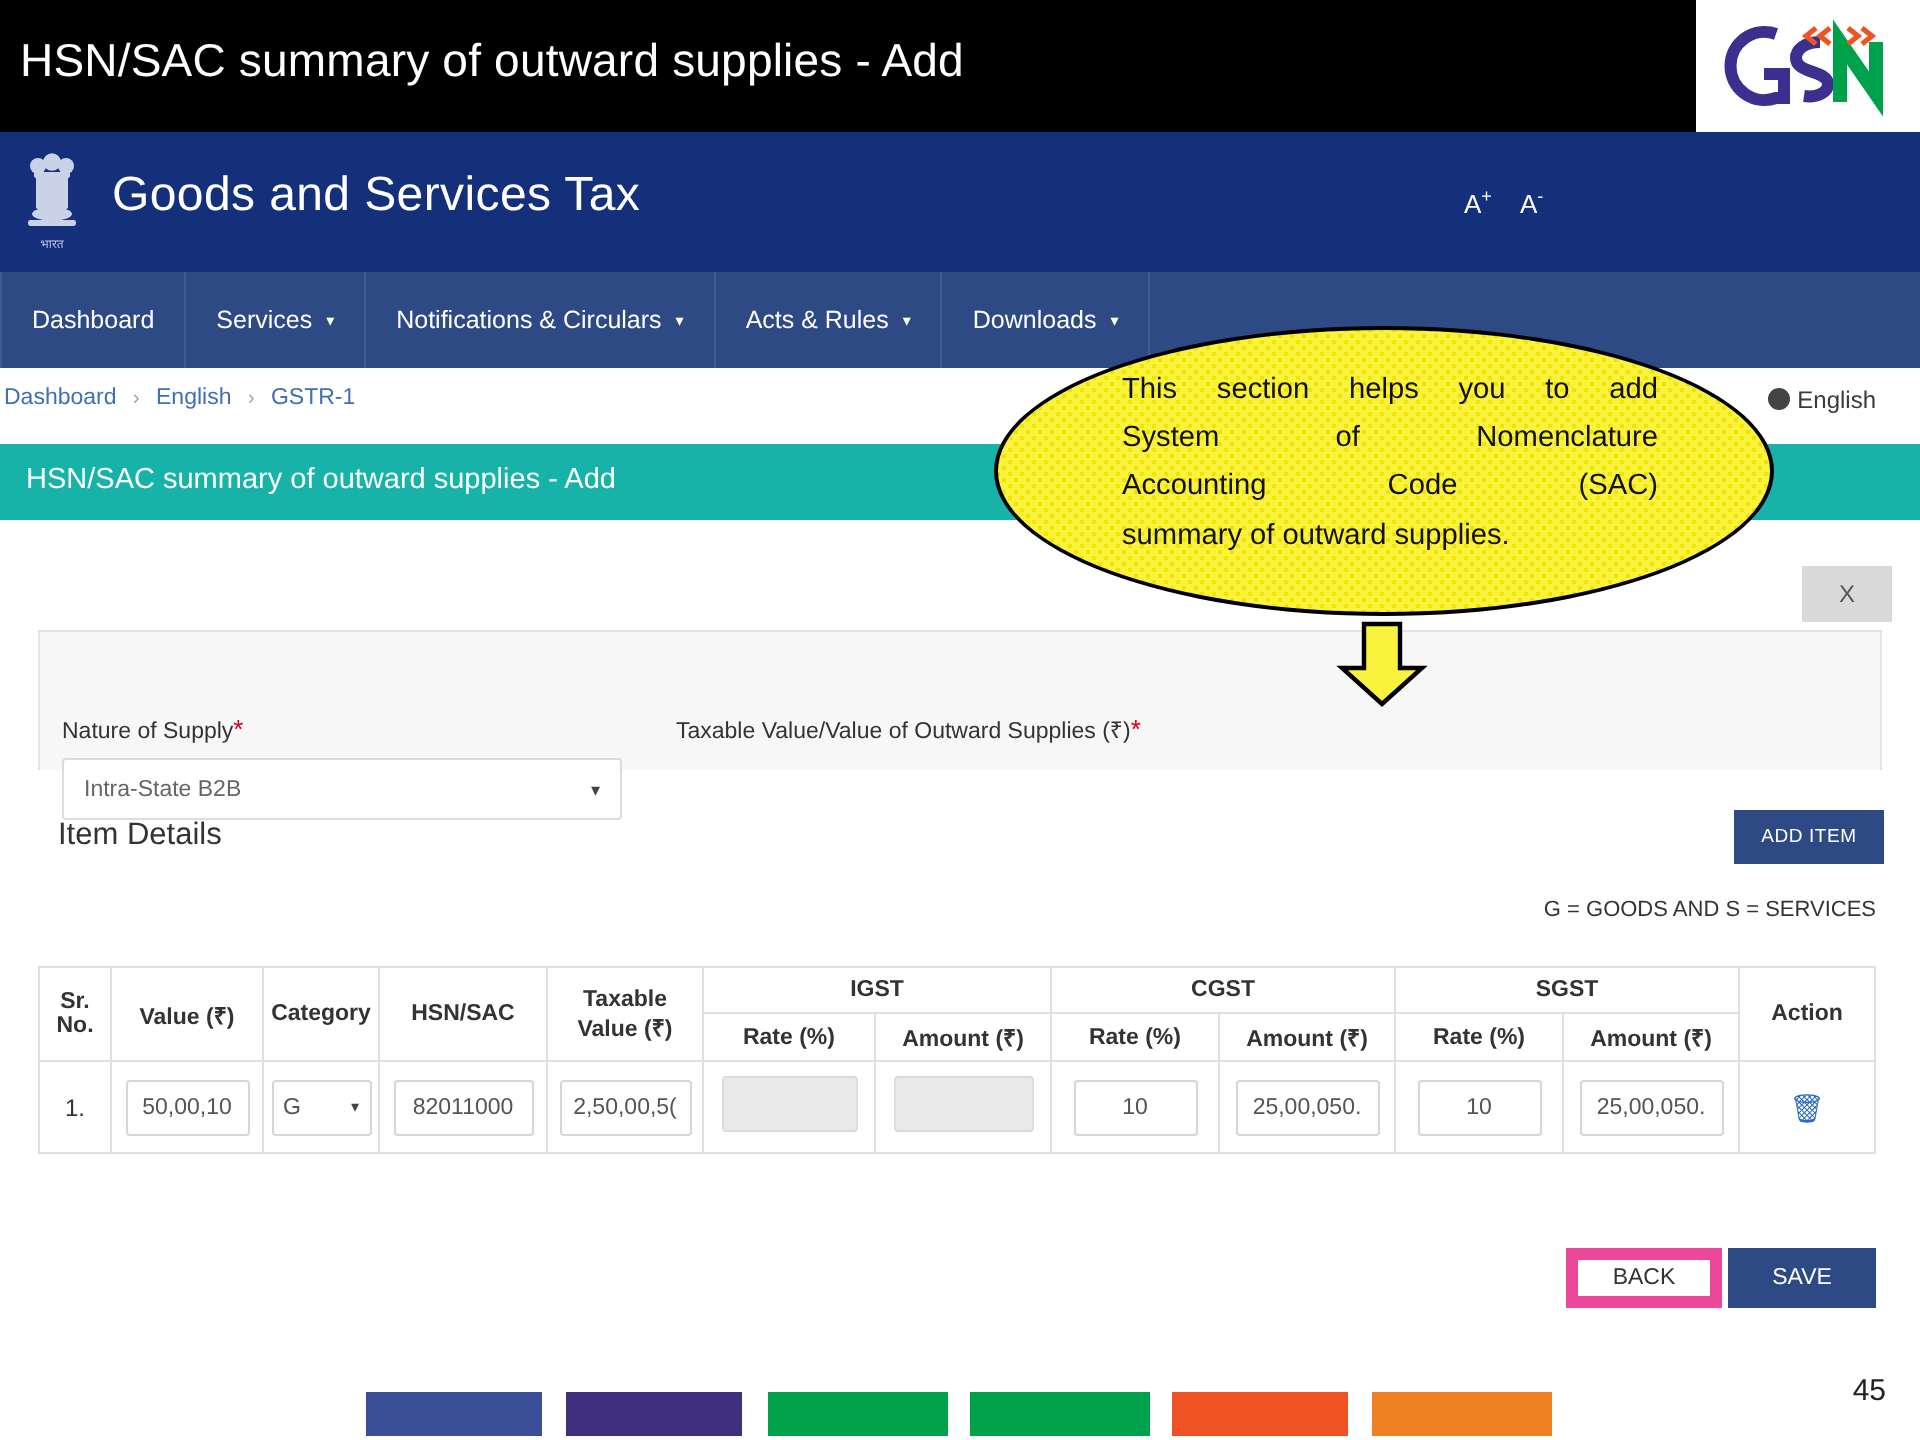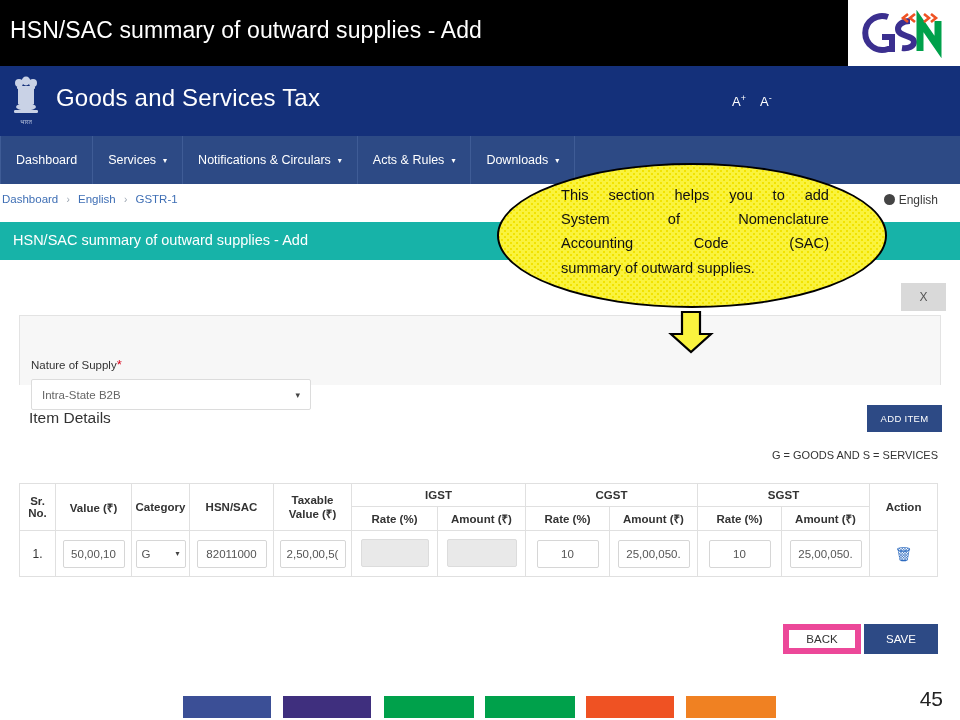--- a/index.html
+++ b/index.html
@@ -185,21 +185,21 @@
     text-align:justify; text-align-last:justify;
   }
   .callout-text span { display:block; }
   .callout-arrow { position:absolute; left:668px; top:310px; z-index:30; }
 
   
   .botbar { position:absolute; left:0; top:696px; width:960px; height:24px; }
   .chip { position:absolute; top:0; height:22px; }
   .pagenum {
     position:absolute; right:17px; top:687px;
-    font-size:21px; color:#222;text-align:center;
+    font-size:15px; color:#222;text-align:center;
   }
 </style>
 </head>
 <body>
 
 <div id="root">
 
   <div class="slide-title-bar">
     <div class="slide-title">HSN/SAC summary of outward supplies - Add</div>
     <div class="logo-box">
@@ -293,20 +293,23 @@
     <div class="field" style="left:11px; width:280px;">
       <div class="field-label">
         <span>Nature of Supply</span><span class="req">*</span>
       </div>
       <div class="field-ctrl">
         <span>Intra-State B2B</span>
         <span class="sel-caret">▾</span>
       </div>
     </div>
     <div class="field" style="left:318px; width:282px;">
+      <div class="field-label">
+        <span>Taxable Value/Value of Outward Supplies (₹)</span><span class="req">*</span>
+      </div>
     </div>
   </div>
 
   <div class="item-details-title">Item Details</div>
   <div class="add-item-btn">
     <span>ADD ITEM</span>
   </div>
   <div class="legend-note">G = GOODS AND S = SERVICES</div>
 
   <div class="tbl-wrap">

